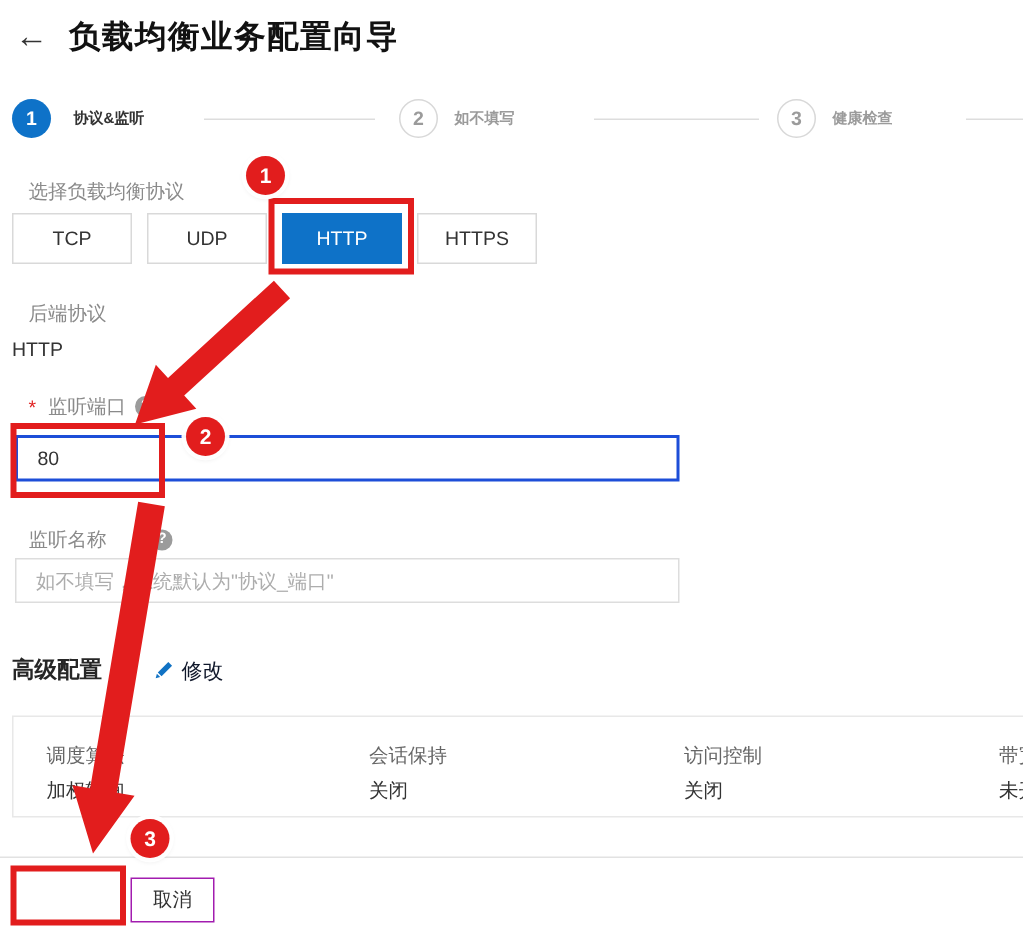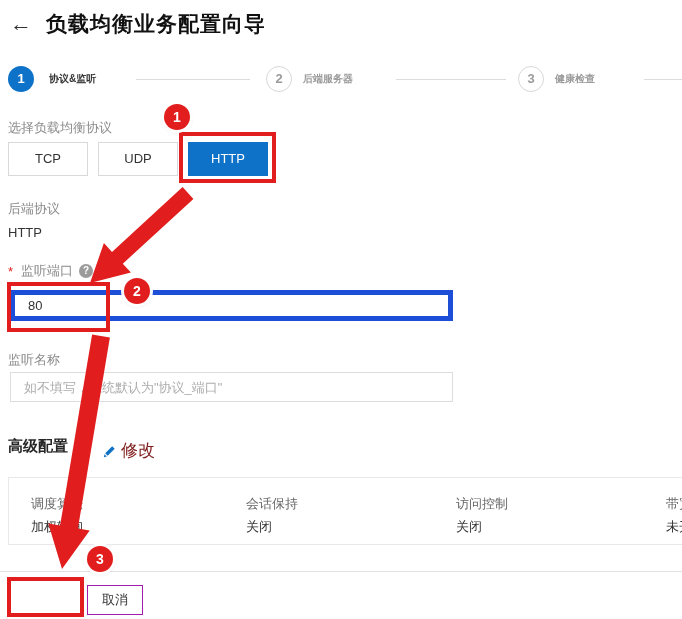--- a/index.html
+++ b/index.html
@@ -17,44 +17,44 @@
   .step-circle { width: 26px; height: 26px; border-radius: 50%; text-align: center; line-height: 26px;
                  font-size: 13px; font-weight: bold; }
   .step.active .step-circle { background: #0e72c8; color: #fff; }
   .step.inactive .step-circle { background: #fff; border: 1px solid #d8d8d8; color: #9b9b9b; line-height: 24px; }
   .step-label { font-size: 10px; font-weight: bold; }
   .step.active .step-label { color: #333; }
   .step.inactive .step-label { color: #9b9b9b; }
   .step-line { position: absolute; top: 79px; height: 1px; background: #ddd; }
 
   
-  .field-label { position: absolute; font-size: 13px; color: #8a8a8a; display: flex; align-items: center; gap: 6px; }
+  .field-label { position: absolute; font-size: 13px; color: #8a8a8a; display: flex; align-items: center; gap: 6px; margin-left: 11px; }
   .req { color: #e02020; margin-right: 2px; }
   .help-icon { display: inline-block; width: 14px; height: 14px; border-radius: 50%; background: #9b9b9b;
                color: #fff; font-size: 10px; font-weight: bold; text-align: center; line-height: 14px; cursor: pointer; }
 
   
   .proto-btn { position: absolute; top: 142px; width: 80px; height: 34px; background: #fff;
                border: 1px solid #d9d9d9; color: #333; font-size: 13px; text-align: center;
                line-height: 32px; cursor: pointer; }
   .proto-btn.selected { background: #0e72c8; border-color: #0e72c8; color: #fff; }
 
   .static-value { position: absolute; font-size: 13px; color: #333; }
 
   
   .txt-input { position: absolute; left: 10px; width: 443px; font-size: 13px; color: #333;
                padding-left: 13px; background: #fff; outline: none; }
-  .input-port { top: 290px; height: 31px; border: 5px solid #1d4ed8; }
+  .input-port { top: 290px; height: 31px; border: 2px solid #1d4ed8; }
   .input-name { top: 372px; height: 30px; border: 1px solid #ddd; color: #333; }
   .input-name::placeholder { color: #adadad; opacity: 1; }
 
   
   .adv-title { position: absolute; left: 8px; top: 437px; font-size: 15px; font-weight: bold; color: #262626; }
-  .modify-link { position: absolute; left: 103px; top: 439px; display: flex; align-items: center; gap: 4px;
-                 color: #7f1d1d; font-size: 17px; cursor: pointer; }
+  .modify-link { position: absolute; left: 103px; top: 439px; display: flex; align-items: flex-start; gap: 4px;
+                 color: #0f172a; font-size: 14px; cursor: pointer; }
 
   
   .summary-panel { position: absolute; left: 8px; top: 477px; width: 694px; height: 68px;
                    border: 1px solid #e8e8e8; background: #fff; }
   .sum-h { position: absolute; top: 17px; font-size: 13px; color: #666; white-space: nowrap; }
   .sum-v { position: absolute; top: 40px; font-size: 13px; color: #333; white-space: nowrap; }
 
   
   .footer-divider { position: absolute; left: 0; top: 571px; width: 682px; height: 1px; background: #e2e2e2; }
   .btn { position: absolute; top: 585px; height: 30px; font-size: 13px; text-align: center;
@@ -86,33 +86,34 @@
     <span class="page-title">负载均衡业务配置向导</span>
   </div>
 
   <div class="step active" style="left:8px;">
     <span class="step-circle">1</span>
     <span class="step-label">协议&amp;监听</span>
   </div>
   <div class="step-line" style="left:136px;width:114px;"></div>
   <div class="step inactive" style="left:266px;gap:11px;">
     <span class="step-circle">2</span>
-    <span class="step-label">后端服务器</span>
+    <span class="step-label">如不填写</span>
   </div>
   <div class="step-line" style="left:396px;width:110px;"></div>
   <div class="step inactive" style="left:518px;gap:11px;">
     <span class="step-circle">3</span>
     <span class="step-label">健康检查</span>
   </div>
   <div class="step-line" style="left:644px;width:38px;"></div>
 
   <div class="field-label" style="left:8px;top:119px;">选择负载均衡协议</div>
   <div class="proto-btn" style="left:98px;">UDP</div>
   <div class="proto-btn" style="left:8px;">TCP</div>
   <div class="proto-btn selected" style="left:188px;">HTTP</div>
+  <div class="proto-btn" style="left:278px;">HTTPS</div>
 
   <div class="field-label" style="left:8px;top:200px;">后端协议</div>
   <div class="static-value" style="left:8px;top:225px;">HTTP</div>
 
   <div class="field-label" style="left:8px;top:262px;">
     <span class="req">*</span>
     <span>监听端口</span>
     <span class="help-icon">?</span>
   </div>
   <input class="txt-input input-port" type="text" value="80" style="">

